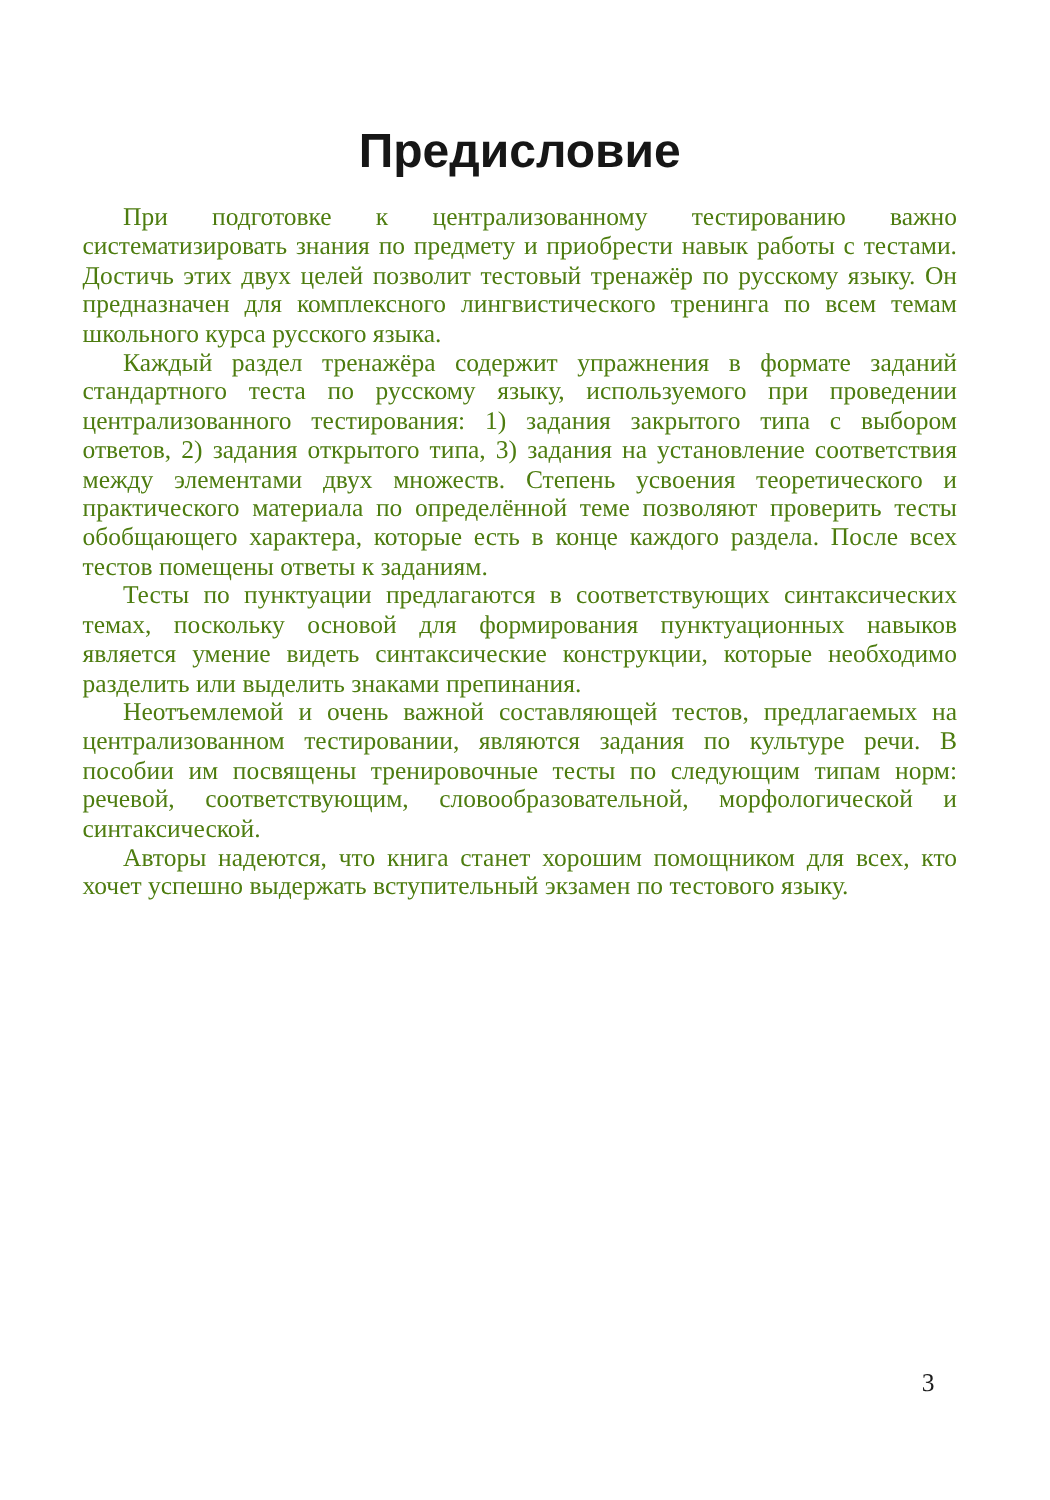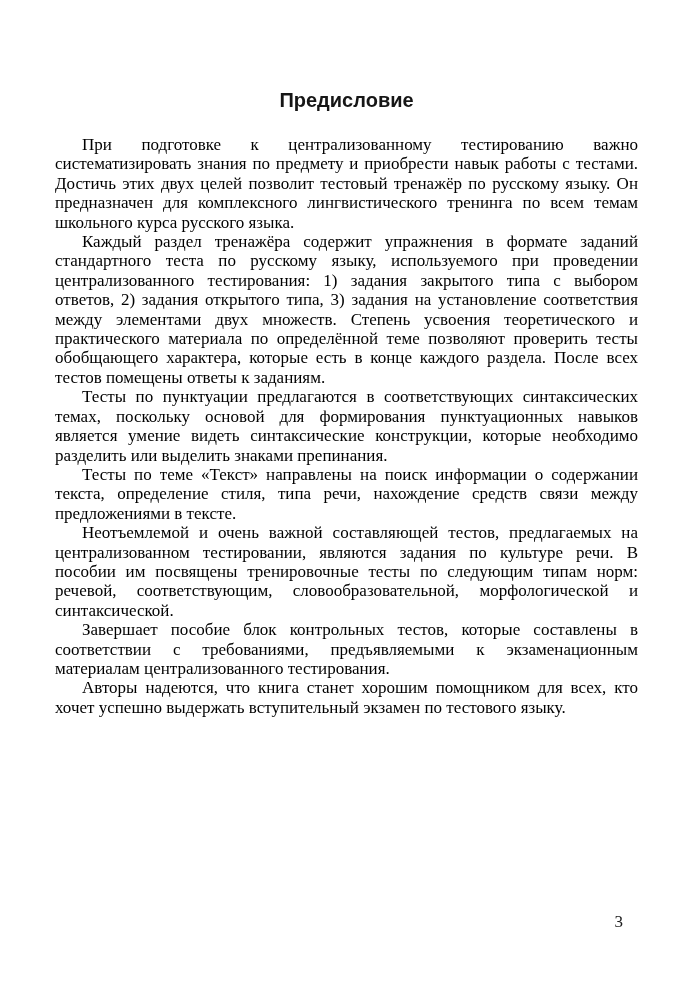--- a/index.html
+++ b/index.html
@@ -14,32 +14,32 @@
     background: #ffffff;
     overflow: hidden;
     color: #1b1b1b;
   }
   .page-title {
     margin: 86px 0 0 55px;
     width: 583px;
     text-align: center;
     font-family: "Liberation Sans", "DejaVu Sans", sans-serif;
     font-weight: 700;
-    font-size: 20px;
+    font-size: 32px;
     line-height: 28px;
     color: #161616;
   }
   .body-text {
     margin: 21px 0 0 55px;
     width: 583px;
     font-family: "Liberation Serif", "DejaVu Serif", serif;
     font-size: 17px;
     line-height: 19.4px;
     text-align: justify;
-    color: #000000;
+    color: #4d7c0f;
     hyphens: auto;
     -webkit-hyphens: auto;
   }
   .body-text p {
     margin: 0;
     padding: 0;
     text-indent: 27px;
   }
   .folio {
     position: absolute;
@@ -55,20 +55,18 @@
 </head>
 <body>
 
 <div class="page">
   <h1 class="page-title">Предисловие</h1>
 
   <div class="body-text">
     <p>При подготовке к централизованному тестированию важно систематизировать знания по предмету и приобрести навык работы с тестами. Достичь этих двух целей позволит тестовый тренажёр по русскому языку. Он предназначен для комплексного лингвистического тренинга по всем темам школьного курса русского языка.</p>
     <p>Каждый раздел тренажёра содержит упражнения в формате заданий стандартного теста по русскому языку, используемого при проведении централизованного тестирования: 1) задания закрытого типа с выбором ответов, 2) задания открытого типа, 3) задания на установление соответствия между элементами двух множеств. Степень усвоения теоретического и практического материала по определённой теме позволяют проверить тесты обобщающего характера, которые есть в конце каждого раздела. После всех тестов помещены ответы к заданиям.</p>
     <p>Тесты по пунктуации предлагаются в соответствующих синтаксических темах, поскольку основой для формирования пунктуационных навыков является умение видеть синтаксические конструкции, которые необходимо разделить или выделить знаками препинания.</p>
-    <p>Тесты по теме «Текст» направлены на поиск информации о содержании текста, определение стиля, типа речи, нахождение средств связи между предложениями в тексте.</p>
     <p>Неотъемлемой и очень важной составляющей тестов, предлагаемых на централизованном тестировании, являются задания по культуре речи. В пособии им посвящены тренировочные тесты по следующим типам норм: речевой, соответствующим, словообразовательной, морфологической и синтаксической.</p>
-    <p>Завершает пособие блок контрольных тестов, которые составлены в соответствии с требованиями, предъявляемыми к экзаменационным материалам централизованного тестирования.</p>
     <p>Авторы надеются, что книга станет хорошим помощником для всех, кто хочет успешно выдержать вступительный экзамен по тестового языку.</p>
   </div>
 
   <div class="folio">3</div>
 </div>
 
 </body></html>

